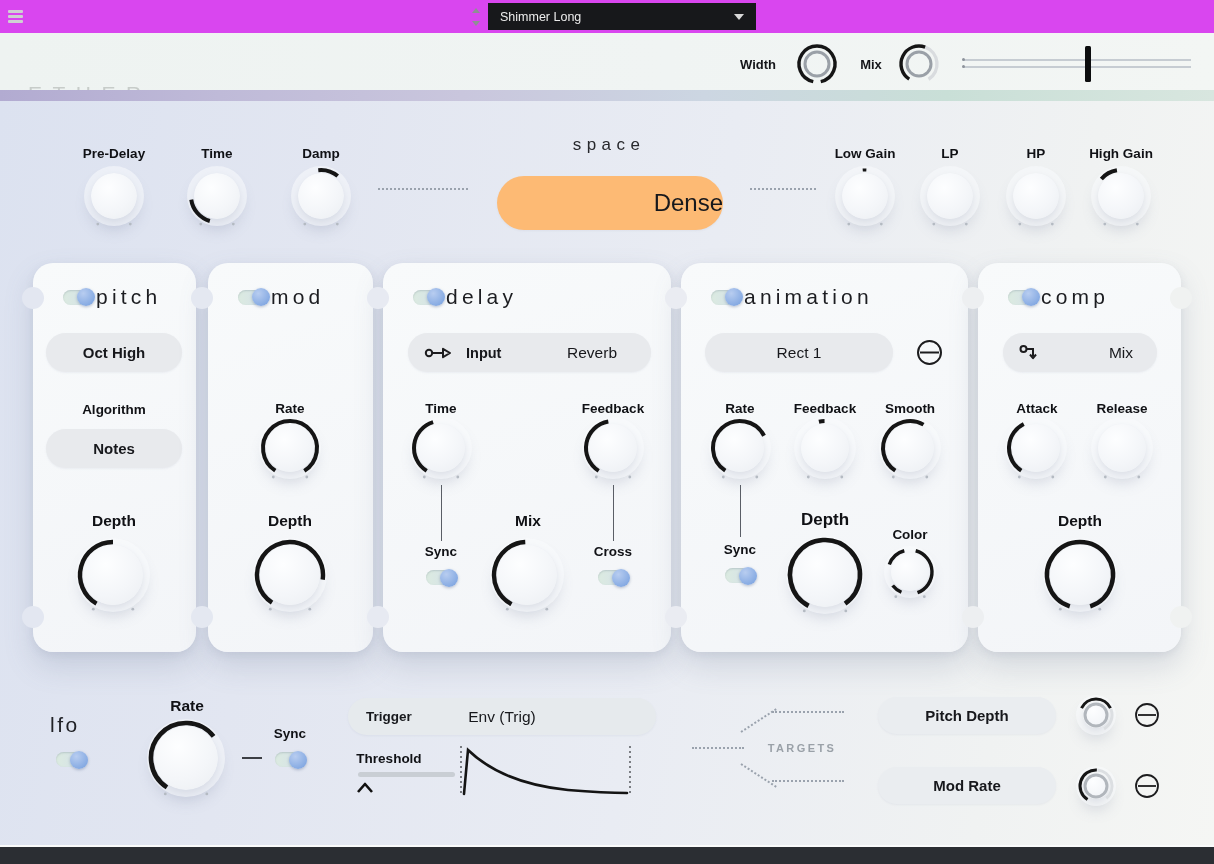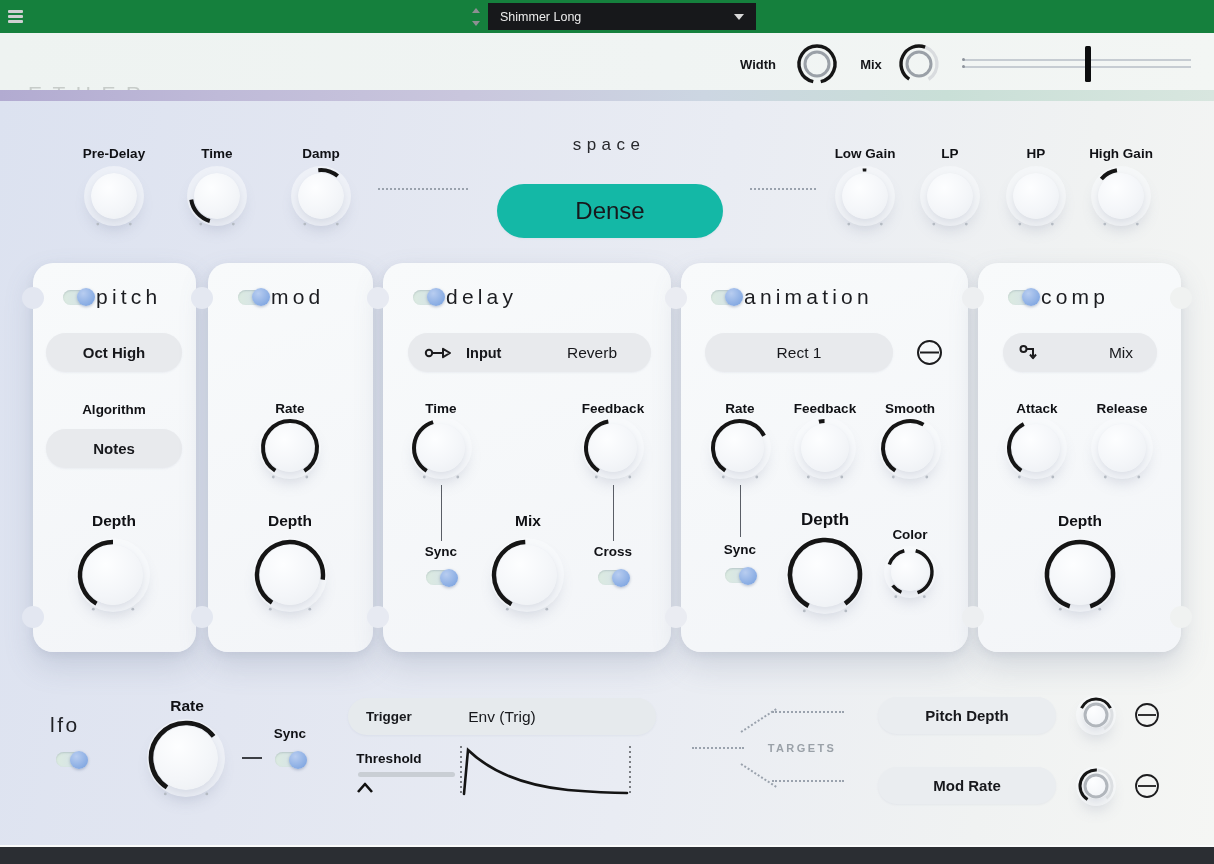--- a/index.html
+++ b/index.html
@@ -1,19 +1,19 @@
 <!DOCTYPE html>
 <html><head>
 <meta charset="utf-8">
 <style>
   html,body{margin:0;padding:0;background:#ffffff;}
   #root{position:relative;width:1214px;height:864px;overflow:hidden;
         font-family:"Liberation Sans",sans-serif;color:#16171a;}
   
-  .topbar{position:absolute;left:0;top:0;width:1214px;height:33px;background:#15803d;}
+  .topbar{position:absolute;left:0;top:0;width:1214px;height:33px;background:#d946ef;}
   .hamburger{position:absolute;left:8px;top:8px;width:18px;height:17px;cursor:pointer;}
   .hamburger i{display:block;width:15px;height:2.6px;background:#cfd0d2;margin:2.4px 0;border-radius:1px;}
   .stepper{position:absolute;left:470px;top:6px;width:12px;height:22px;}
   .stepper .up{position:absolute;left:2px;top:2px;width:0;height:0;
      border-left:4px solid transparent;border-right:4px solid transparent;border-bottom:5px solid #8e8f93;}
   .stepper .down{position:absolute;left:2px;bottom:2px;width:0;height:0;
      border-left:4px solid transparent;border-right:4px solid transparent;border-top:5px solid #8e8f93;}
   .preset{position:absolute;left:488px;top:3px;width:268px;height:27px;background:#17181b;
      display:flex;align-items:center;padding:0 12px;box-sizing:border-box;color:#ececec;font-size:12.5px;}
   .preset .caret{margin-left:auto;width:0;height:0;border-left:5px solid transparent;
@@ -141,21 +141,21 @@
       <svg width="74" height="74" viewBox="0 0 74 74">
         <path d="M 34.28 11.14 A 26 26 0 0 1 53.71 17.08" fill="none" stroke="#151515" stroke-width="4"></path>
         <circle cx="53.3" cy="65.1" r="1.4" fill="#b4bac2"></circle>
         <circle cx="20.8" cy="65.1" r="1.4" fill="#b4bac2"></circle>
       </svg>
     </div>
 
   <div class="dotline" style="left:378px;top:188px;width:90px;"></div>
 
   <div class="space-title">space</div>
-  <div class="pill clicky" style="left:497px;top:184px;width:226px;height:54px;border-radius:27px;font-size:24px;background:#14b8a6;">
+  <div class="pill clicky" style="left:497px;top:176px;width:226px;height:54px;border-radius:27px;font-size:24px;background:#fdba74;justify-content:flex-end;">
     <span>Dense</span>
   </div>
 
   <div class="dotline" style="left:750px;top:188px;width:66px;"></div>
 
   <span class="klabel" style="left:865px;top:146px;">Low Gain</span>
   <div class="knob" style="left: 865px; top: 196px; width: 74px; height: 74px;">
       <div class="knob-base" style="left: 14px; top: 14px; width: 46px; height: 46px;"></div>
       <svg width="74" height="74" viewBox="0 0 74 74">
         <path d="M 34.73 11.10 A 26 26 0 0 1 38.36 11.04" fill="none" stroke="#151515" stroke-width="3"></path>

